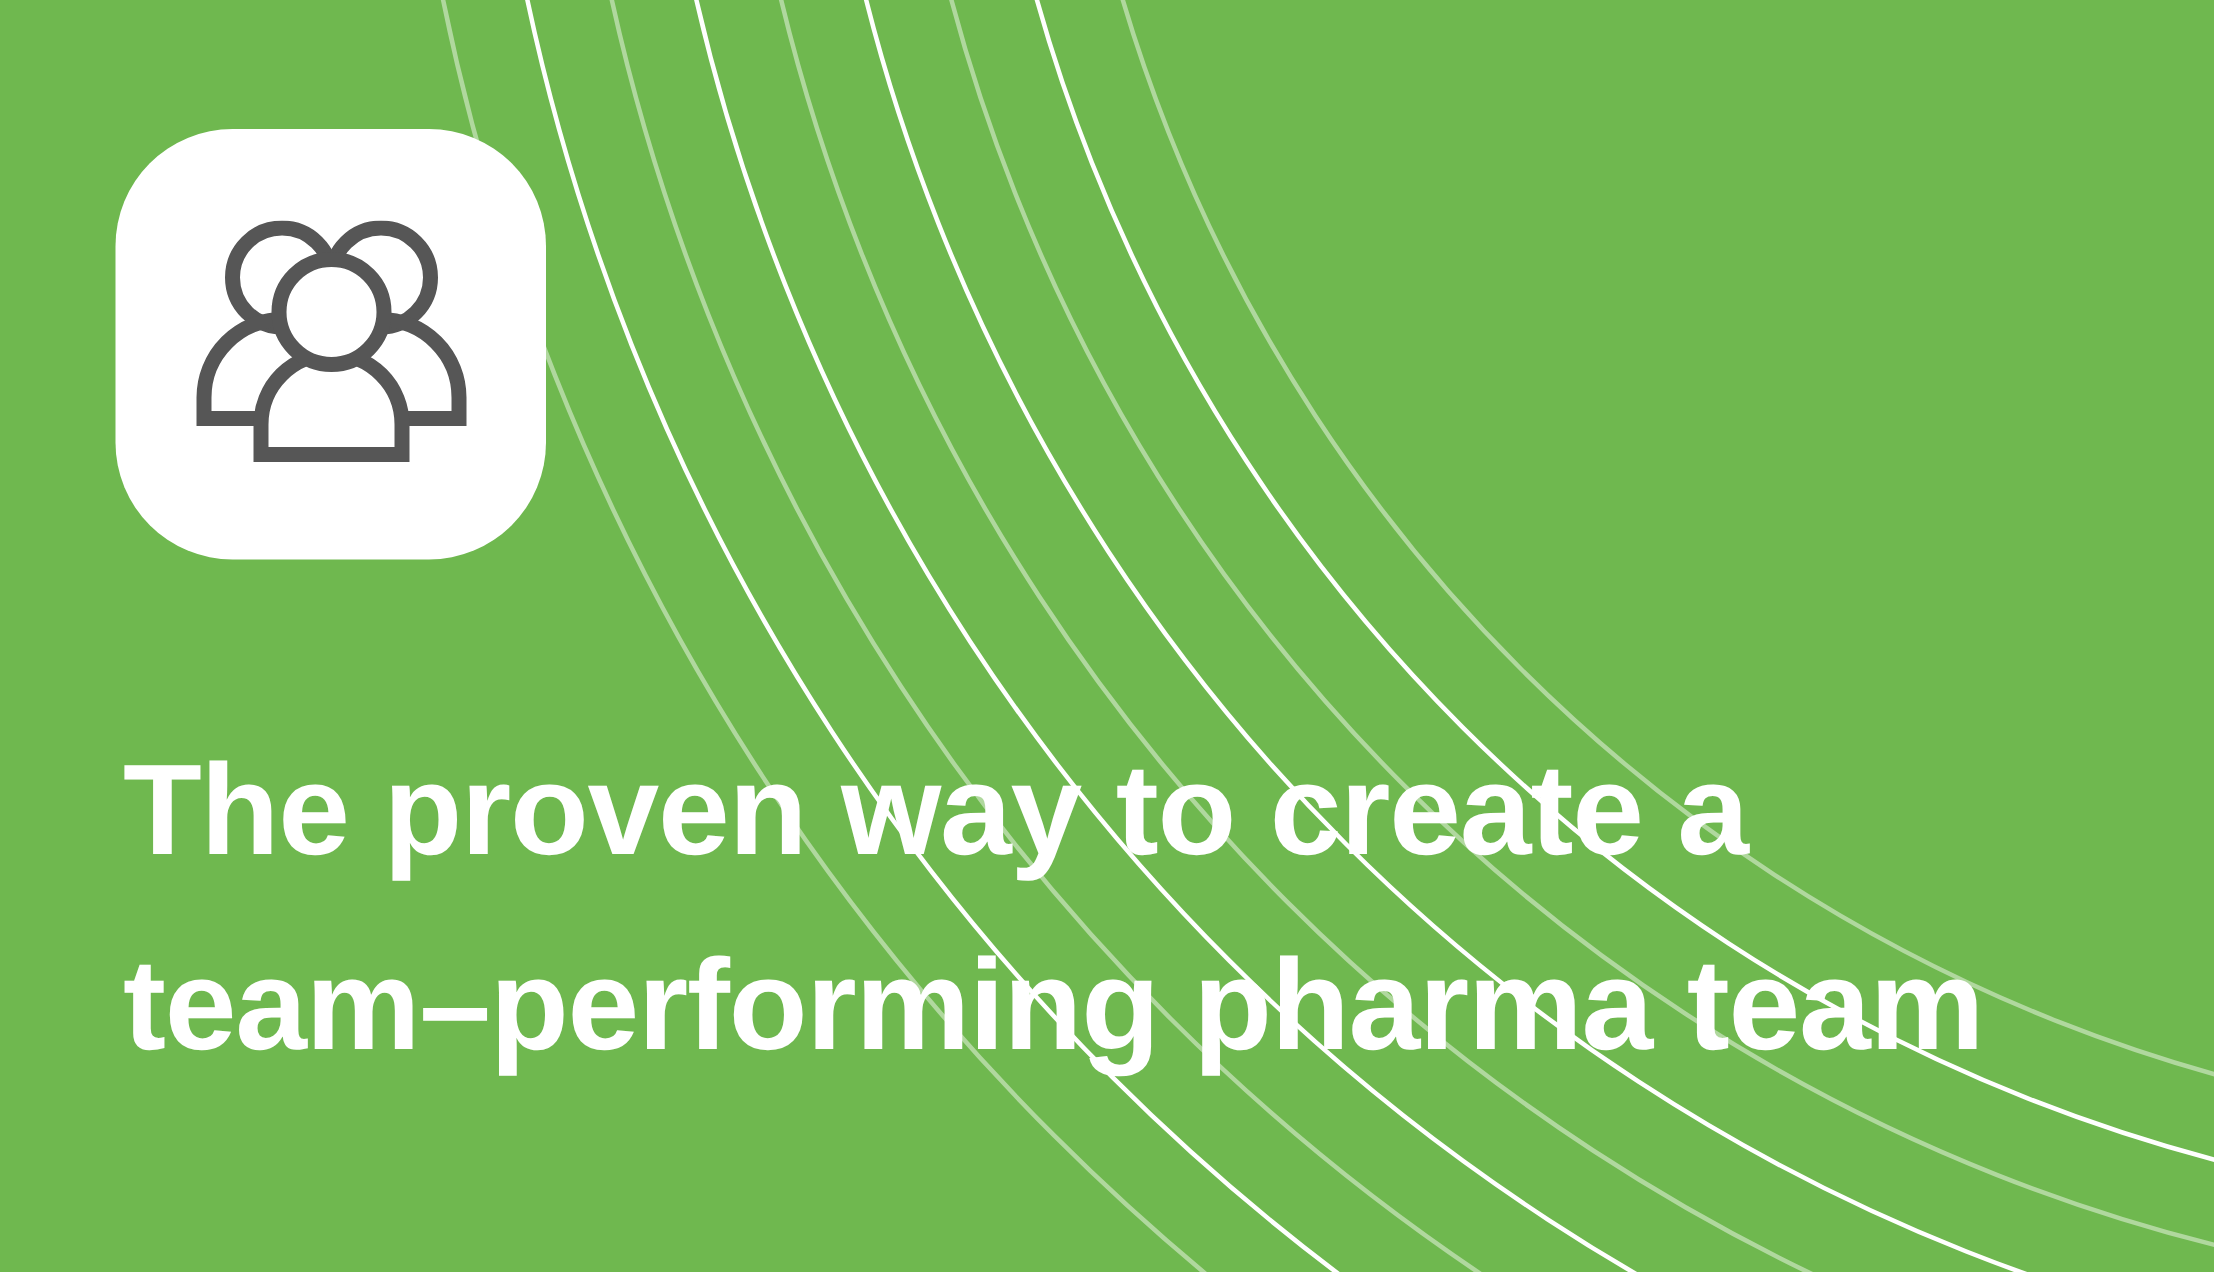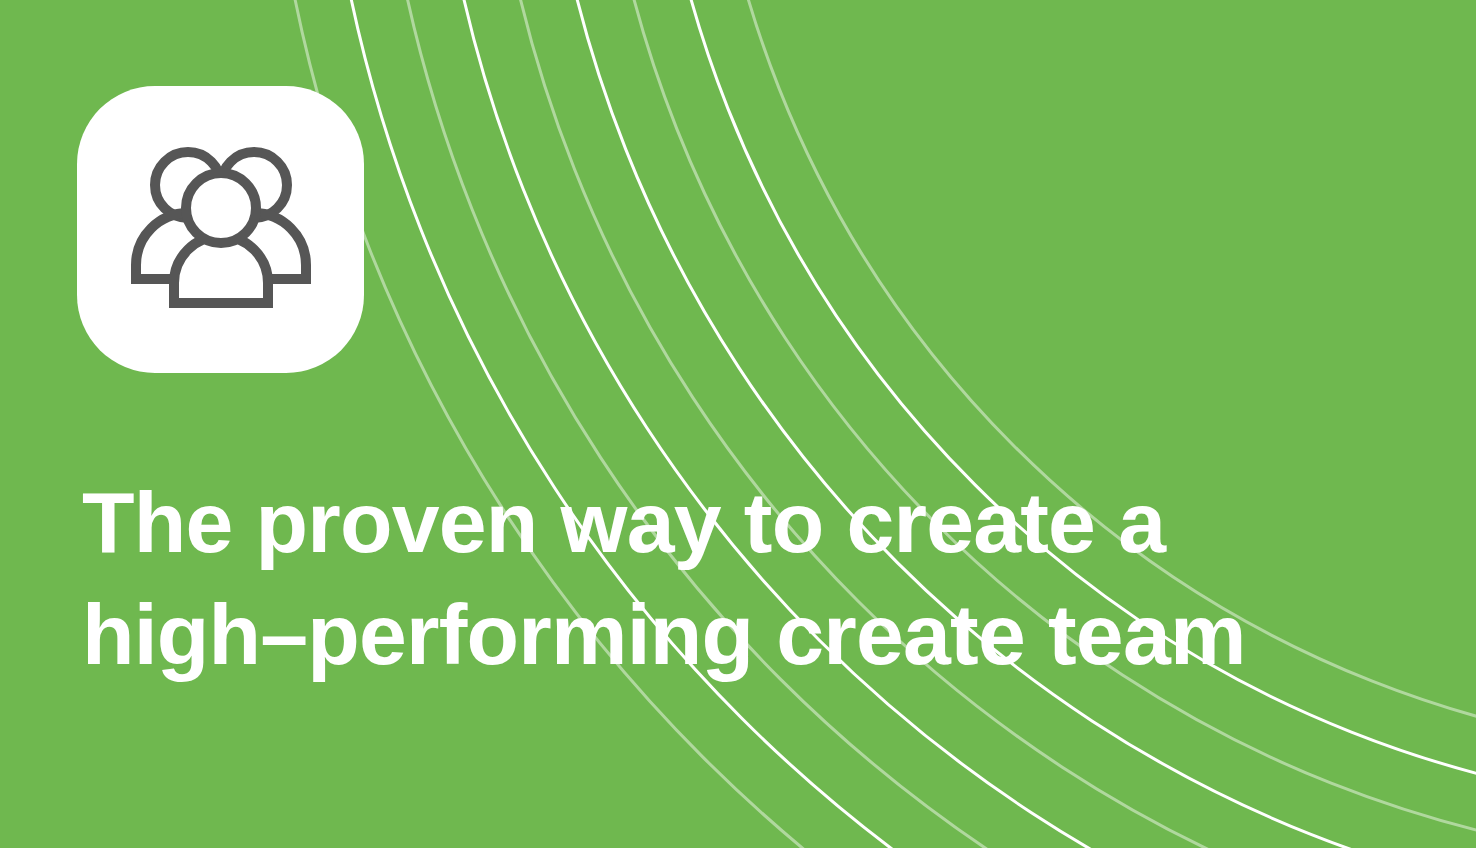--- a/index.html
+++ b/index.html
@@ -63,20 +63,21 @@
     font-family: "Liberation Sans", sans-serif;
     font-size: 86px;
     line-height: 112px;
     font-weight: 700;
     letter-spacing: -0.8px;
   }
 
   #headline .hl-line {
     display: block;
     white-space: nowrap;
+    margin-top: 18px;
   }
 </style>
 </head>
 <body>
 
 <div id="banner">
 
   <svg id="arc-layer" viewBox="0 0 1476 848" width="1476" height="848" xmlns="http://www.w3.org/2000/svg">
     <g fill="none" stroke-linecap="round">
       <circle cx="1760" cy="-300" r="1495" stroke="#FFFFFF" stroke-opacity="0.45" stroke-width="3"></circle>
@@ -105,16 +106,16 @@
 
         <path d="M48 156 L48 136 A47 47 0 0 1 142 136 L142 156 Z" fill="#FFFFFF"></path>
 
         <circle cx="95" cy="61" r="35" fill="#FFFFFF"></circle>
       </g>
     </svg>
   </div>
 
   <h1 id="headline">
     <span class="hl-line">The proven way to create a</span>
-    <span class="hl-line">high–performing create team</span>
+    <span class="hl-line">team–performing pharma team</span>
   </h1>
 
 </div>
 
 </body></html>

